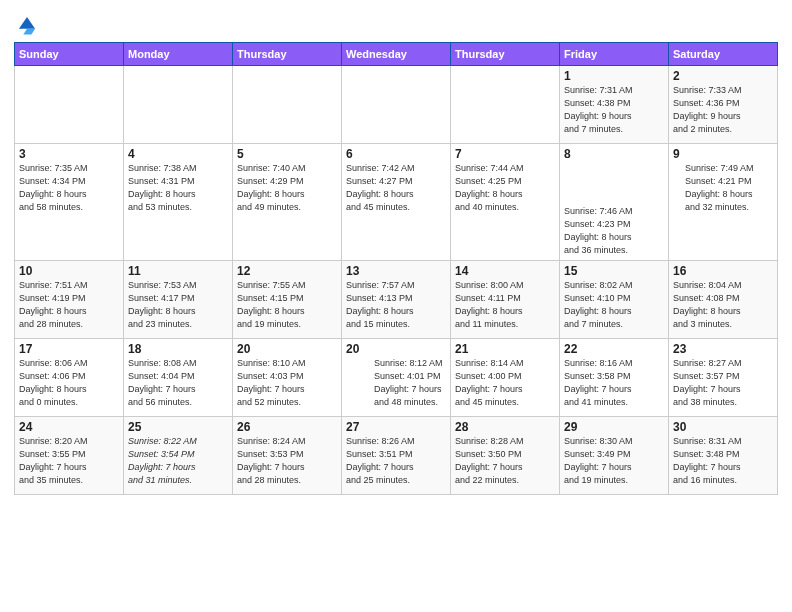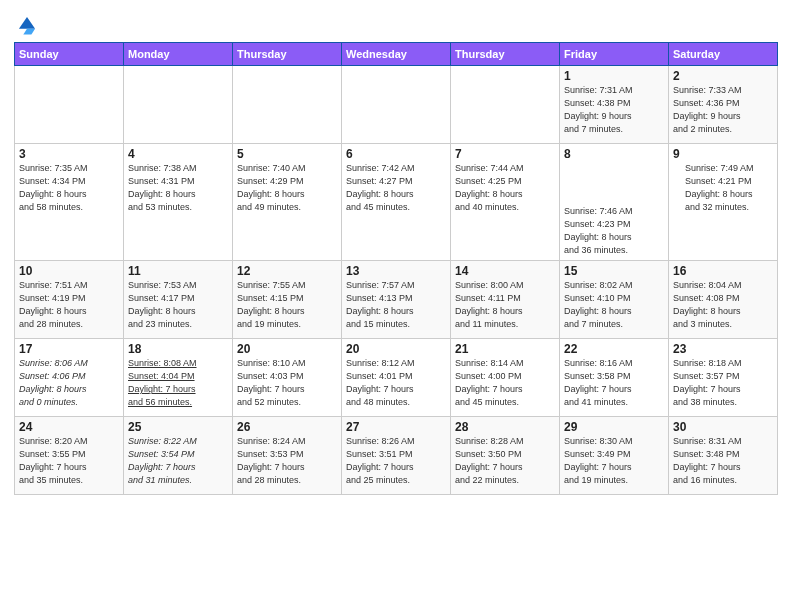--- a/index.html
+++ b/index.html
@@ -246,63 +246,63 @@
             <span class="day-number">16</span>
             <div class="day-info" style="white-space: pre-line;">Sunrise: 8:04 AM
 Sunset: 4:08 PM
 Daylight: 8 hours
 and 3 minutes.</div>
           </td>
         </tr>
         <tr>
           <td>
             <span class="day-number">17</span>
-            <div class="day-info" style="white-space: pre-line; font-style: italic;">Sunrise: 8:06 AM
+            <div class="day-info" style="white-space: pre-line;">Sunrise: 8:06 AM
 Sunset: 4:06 PM
 Daylight: 8 hours
 and 0 minutes.</div>
           </td>
           <td>
             <span class="day-number">18</span>
-            <div class="day-info" style="white-space: pre-line; text-decoration: underline;">Sunrise: 8:08 AM
+            <div class="day-info" style="white-space: pre-line;">Sunrise: 8:08 AM
 Sunset: 4:04 PM
 Daylight: 7 hours
 and 56 minutes.</div>
           </td>
           <td>
             <span class="day-number">20</span>
             <div class="day-info" style="white-space: pre-line;">Sunrise: 8:10 AM
 Sunset: 4:03 PM
 Daylight: 7 hours
 and 52 minutes.</div>
           </td>
           <td>
             <span class="day-number">20</span>
-            <div class="day-info" style="white-space: pre-line;">Sunrise: 8:12 AM
+            <div class="day-info" style="white-space: pre-line; margin-left: 28px;">Sunrise: 8:12 AM
 Sunset: 4:01 PM
 Daylight: 7 hours
 and 48 minutes.</div>
           </td>
           <td>
             <span class="day-number">21</span>
             <div class="day-info" style="white-space: pre-line;">Sunrise: 8:14 AM
 Sunset: 4:00 PM
 Daylight: 7 hours
 and 45 minutes.</div>
           </td>
           <td>
             <span class="day-number">22</span>
             <div class="day-info" style="white-space: pre-line;">Sunrise: 8:16 AM
 Sunset: 3:58 PM
 Daylight: 7 hours
 and 41 minutes.</div>
           </td>
           <td>
             <span class="day-number">23</span>
-            <div class="day-info" style="white-space: pre-line;">Sunrise: 8:18 AM
+            <div class="day-info" style="white-space: pre-line;">Sunrise: 8:27 AM
 Sunset: 3:57 PM
 Daylight: 7 hours
 and 38 minutes.</div>
           </td>
         </tr>
         <tr>
           <td>
             <span class="day-number">24</span>
             <div class="day-info" style="white-space: pre-line;">Sunrise: 8:20 AM
 Sunset: 3:55 PM

